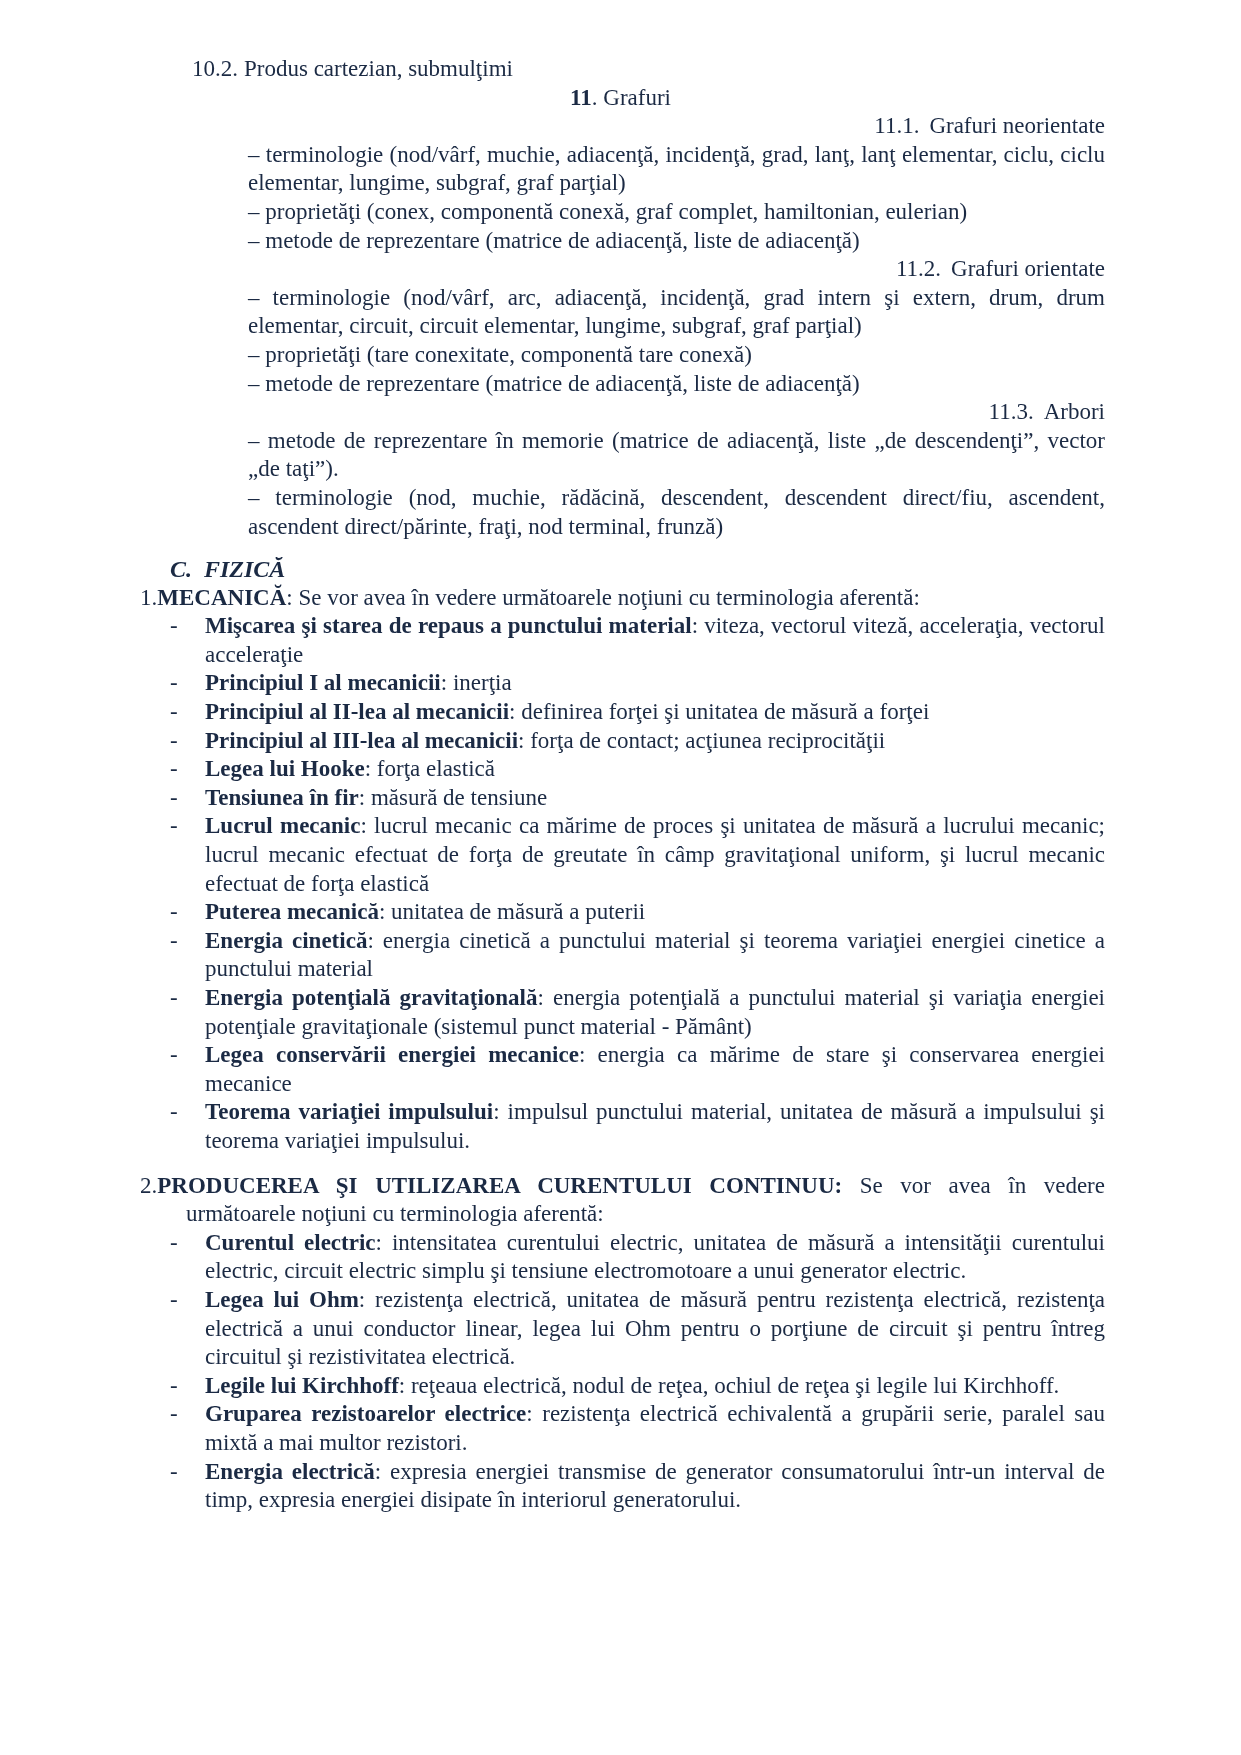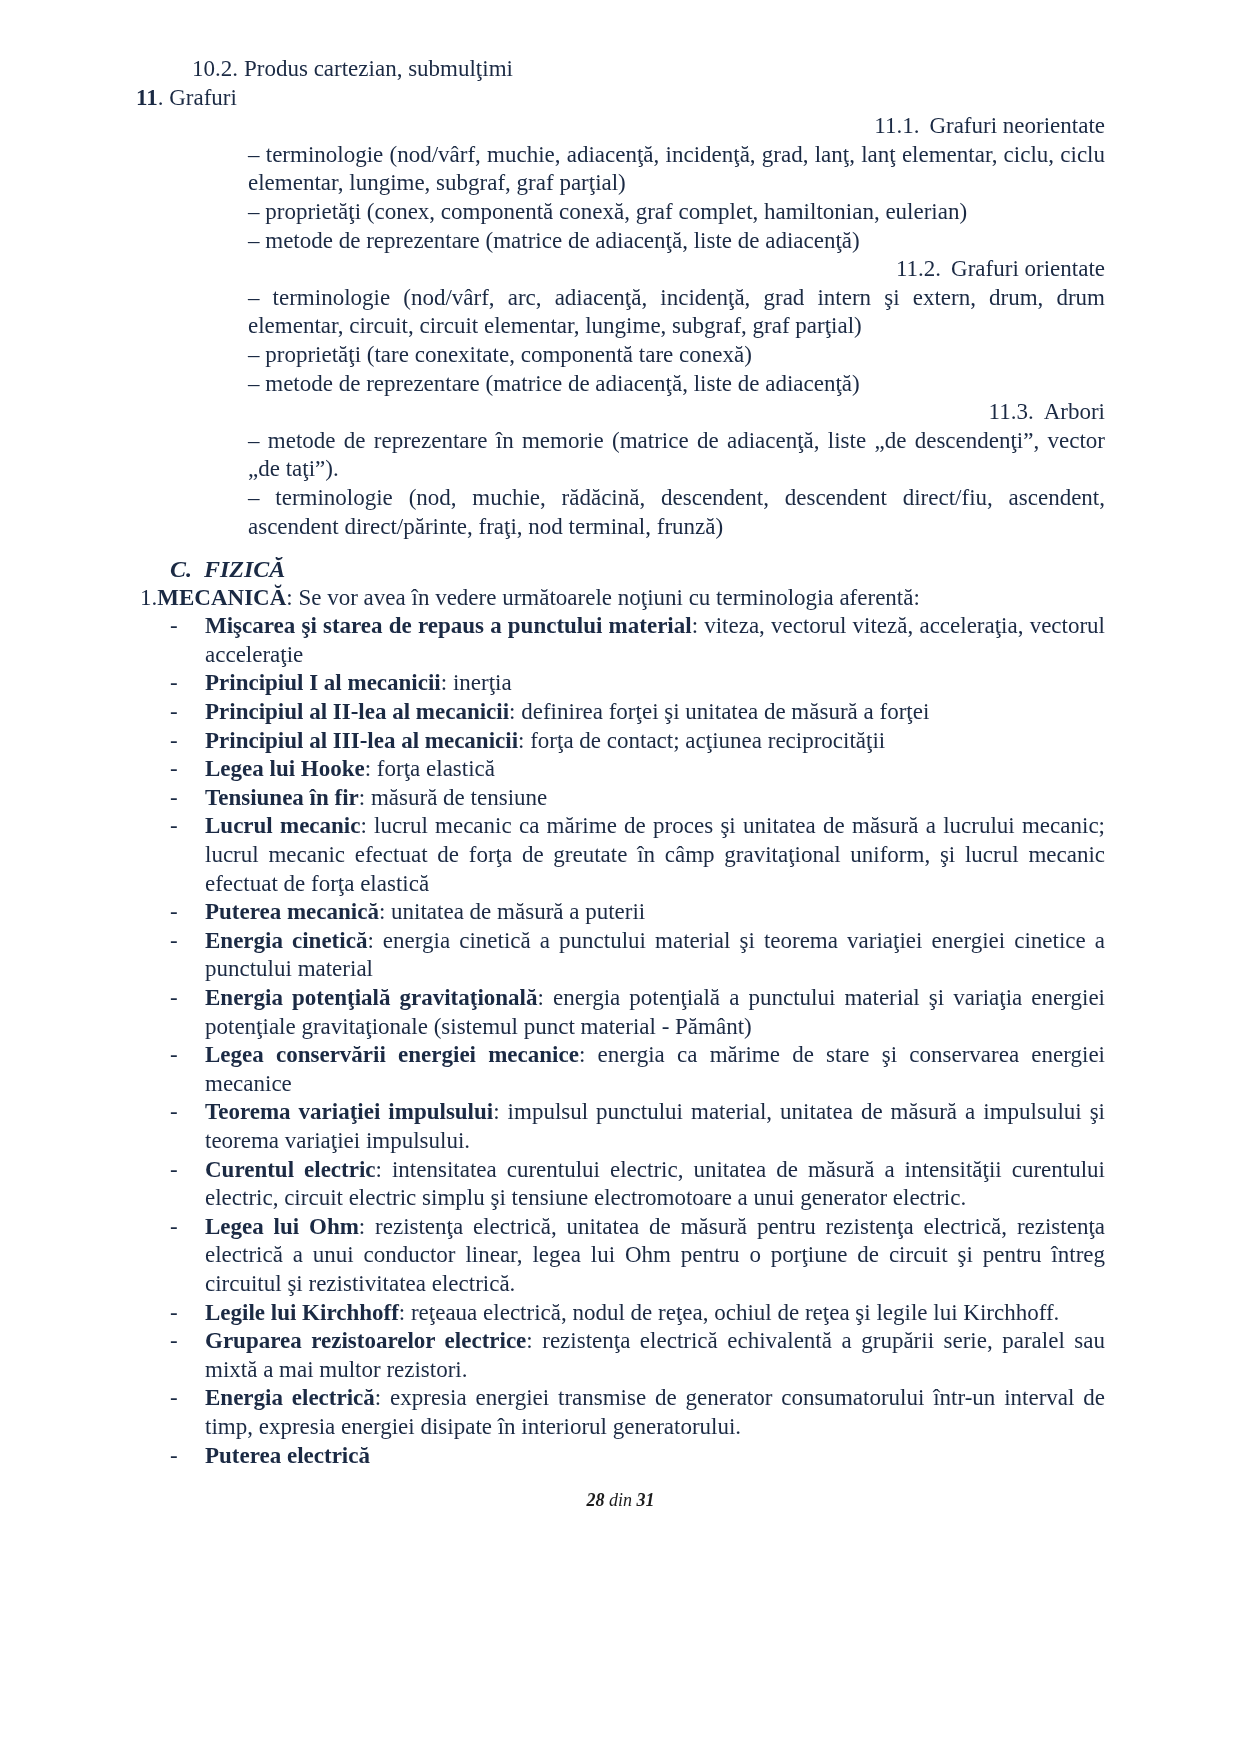--- a/index.html
+++ b/index.html
@@ -15,21 +15,21 @@
     overflow: hidden;
     box-sizing: border-box;
   }
   .content { padding: 55px 136px 0 136px; }
   p { margin: 0; }
   b { font-weight: bold; }
 
   .l1 { padding-left: 56px; }
   .l1 .txt { margin-left: 6px; }
 
-  .h11 { }
+  .h11 { text-align: center; }
 
   .sub-title { padding-left: 60px; text-align: right; }
   .sub-title .txt { margin-left: 10px; }
 
   .bullet {
     padding-left: 112px;
     text-align: justify;
   }
 
   .phys-heading {
@@ -115,20 +115,21 @@
         <p class="item"><span class="dash">-</span><b class="term">Tensiunea în fir</b><span>: măsură de tensiune</span></p>
         <p class="item"><span class="dash">-</span><b class="term">Lucrul mecanic</b><span>: lucrul mecanic ca mărime de proces şi unitatea de măsură a lucrului mecanic; lucrul mecanic efectuat de forţa de greutate în câmp gravitaţional uniform, şi lucrul mecanic efectuat de forţa elastică</span></p>
         <p class="item"><span class="dash">-</span><b class="term">Puterea mecanică</b><span>: unitatea de măsură a puterii</span></p>
         <p class="item"><span class="dash">-</span><b class="term">Energia cinetică</b><span>: energia cinetică a punctului material şi teorema variaţiei energiei cinetice a punctului material</span></p>
         <p class="item"><span class="dash">-</span><b class="term">Energia potenţială gravitaţională</b><span>: energia potenţială a punctului material şi variaţia energiei potenţiale gravitaţionale (sistemul punct material - Pământ)</span></p>
         <p class="item"><span class="dash">-</span><b class="term">Legea conservării energiei mecanice</b><span>: energia ca mărime de stare şi conservarea energiei mecanice</span></p>
         <p class="item"><span class="dash">-</span><b class="term">Teorema variaţiei impulsului</b><span>: impulsul punctului material, unitatea de măsură a impulsului şi teorema variaţiei impulsului.</span></p>
       </div>
 
       <div>
+        <p class="topic gap"><span>2.</span><b>PRODUCEREA ŞI UTILIZAREA CURENTULUI CONTINUU:</b><span> Se vor avea în vedere următoarele noţiuni cu terminologia aferentă:</span></p>
 
         <p class="item"><span class="dash">-</span><b class="term">Curentul electric</b><span>: intensitatea curentului electric, unitatea de măsură a intensităţii curentului electric, circuit electric simplu şi tensiune electromotoare a unui generator electric.</span></p>
         <p class="item"><span class="dash">-</span><b class="term">Legea lui Ohm</b><span>: rezistenţa electrică, unitatea de măsură pentru rezistenţa electrică, rezistenţa electrică a unui conductor linear, legea lui Ohm pentru o porţiune de circuit şi pentru întreg circuitul şi rezistivitatea electrică.</span></p>
         <p class="item"><span class="dash">-</span><b class="term">Legile lui Kirchhoff</b><span>: reţeaua electrică, nodul de reţea, ochiul de reţea şi legile lui Kirchhoff.</span></p>
         <p class="item"><span class="dash">-</span><b class="term">Gruparea rezistoarelor electrice</b><span>: rezistenţa electrică echivalentă a grupării serie, paralel sau mixtă a mai multor rezistori.</span></p>
         <p class="item"><span class="dash">-</span><b class="term">Energia electrică</b><span>: expresia energiei transmise de generator consumatorului într-un interval de timp, expresia energiei disipate în interiorul generatorului.</span></p>
         <p class="item"><span class="dash">-</span><b class="term">Puterea electrică</b><span></span></p>
       </div>
     </div>
 

